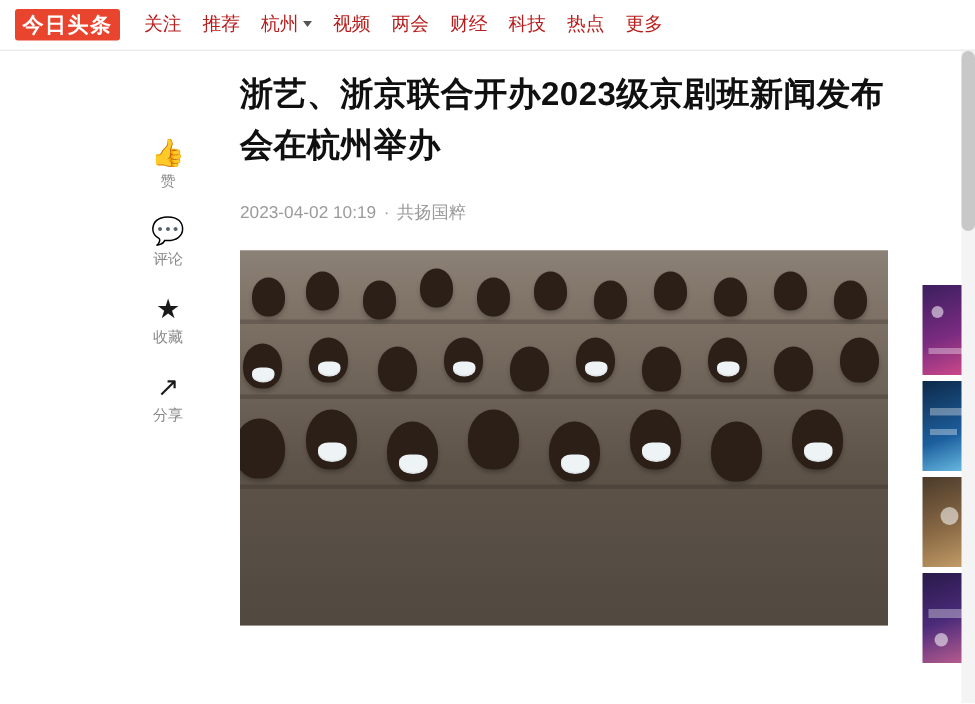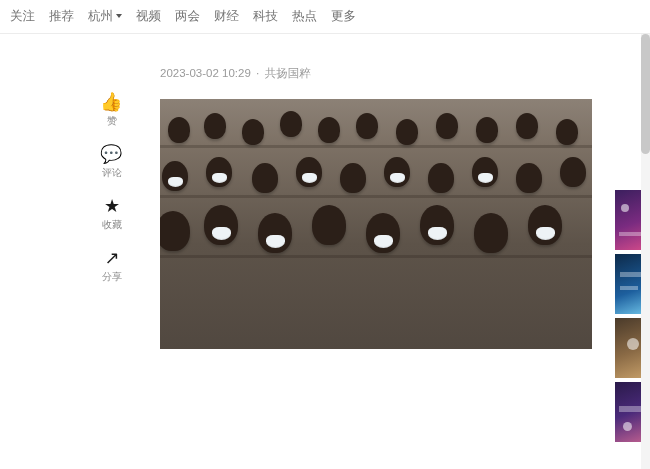--- a/index.html
+++ b/index.html
@@ -42,21 +42,21 @@
   .navlist {
     display: flex;
     align-items: center;
     gap: 14px;
     font-size: 12.5px;
     color: #222;
   }
   .navitem {
     white-space: nowrap;
     cursor: pointer;
-    color: #737373;
+    color: #b91c1c;
   }
   .navitem .caret {
     display: inline-block;
     margin-left: 3px;
     border-left: 3.5px solid transparent;
     border-right: 3.5px solid transparent;
     border-top: 4px solid #555;
     vertical-align: middle;
     position: relative;
     top: -1px;
@@ -206,20 +206,21 @@
     width: 92px; height: 435px;
     background: #ffffff;
   }
 </style>
 </head>
 <body>
 
 <div id="app">
 
   <div class="topbar">
+    <div class="logo">今日头条</div>
     <div class="navlist">
       <div class="navitem"><span>关注</span></div>
       <div class="navitem"><span>推荐</span></div>
       <div class="navitem"><span>杭州</span><span class="caret"></span></div>
       <div class="navitem"><span>视频</span></div>
       <div class="navitem"><span>两会</span></div>
       <div class="navitem"><span>财经</span></div>
       <div class="navitem"><span>科技</span></div>
       <div class="navitem"><span>热点</span></div>
       <div class="navitem"><span>更多</span></div>
@@ -241,22 +242,23 @@
       <div class="rail-glyph">★</div>
       <div class="rail-label">收藏</div>
     </div>
     <div class="rail-item">
       <div class="rail-glyph">↗</div>
       <div class="rail-label">分享</div>
     </div>
   </div>
 
   <div class="article">
+    <h1 class="headline">浙艺、浙京联合开办2023级京剧班新闻发布会在杭州举办</h1>
     <div class="meta">
-      <span>2023-03-02 10:29</span><span class="dot">·</span><span>共扬国粹</span>
+      <span>2023-04-02 10:19</span><span class="dot">·</span><span>共扬国粹</span>
     </div>
 
     <div class="article-photo">
       <div class="photo-bg"></div>
 
       <div class="seatrow" style="top:46px;"></div>
       <div class="seatrow" style="top:96px;"></div>
       <div class="seatrow" style="top:156px;"></div>
 
       <div class="head" style="left:8px;  top:18px; width:22px; height:26px;"></div>

